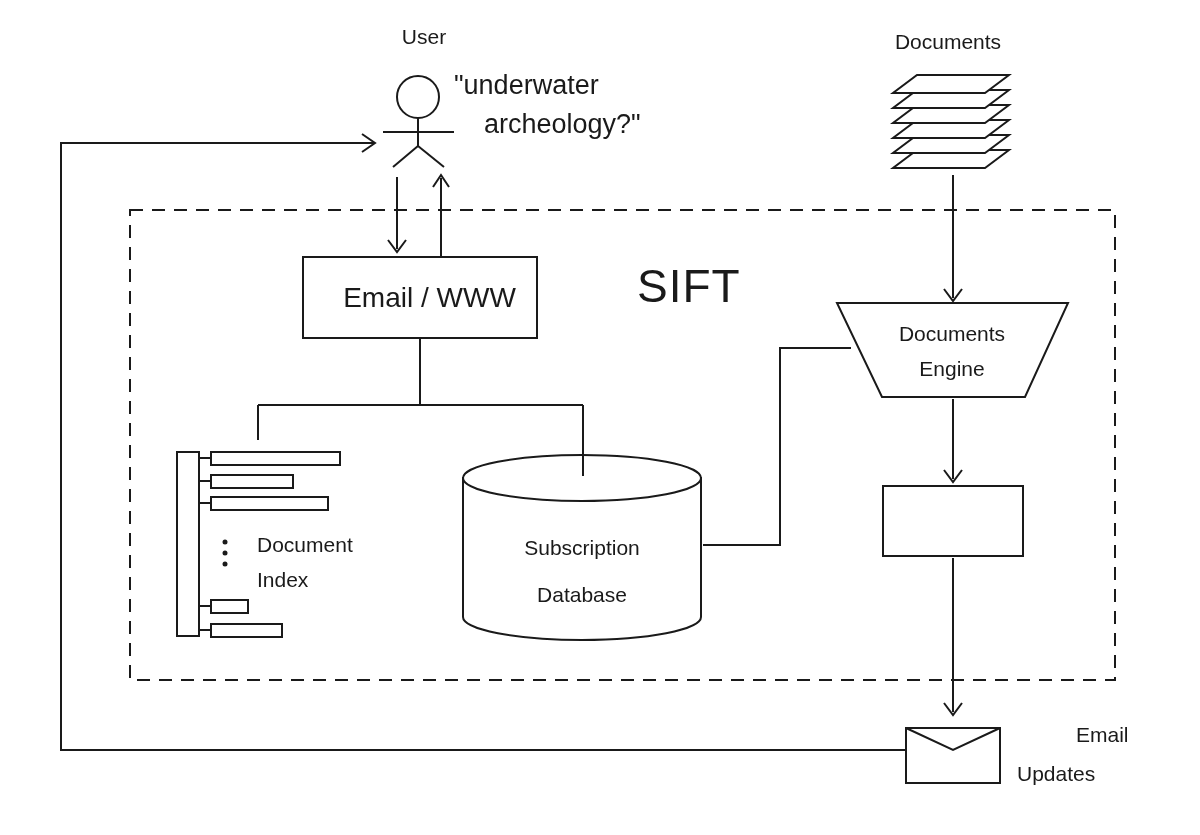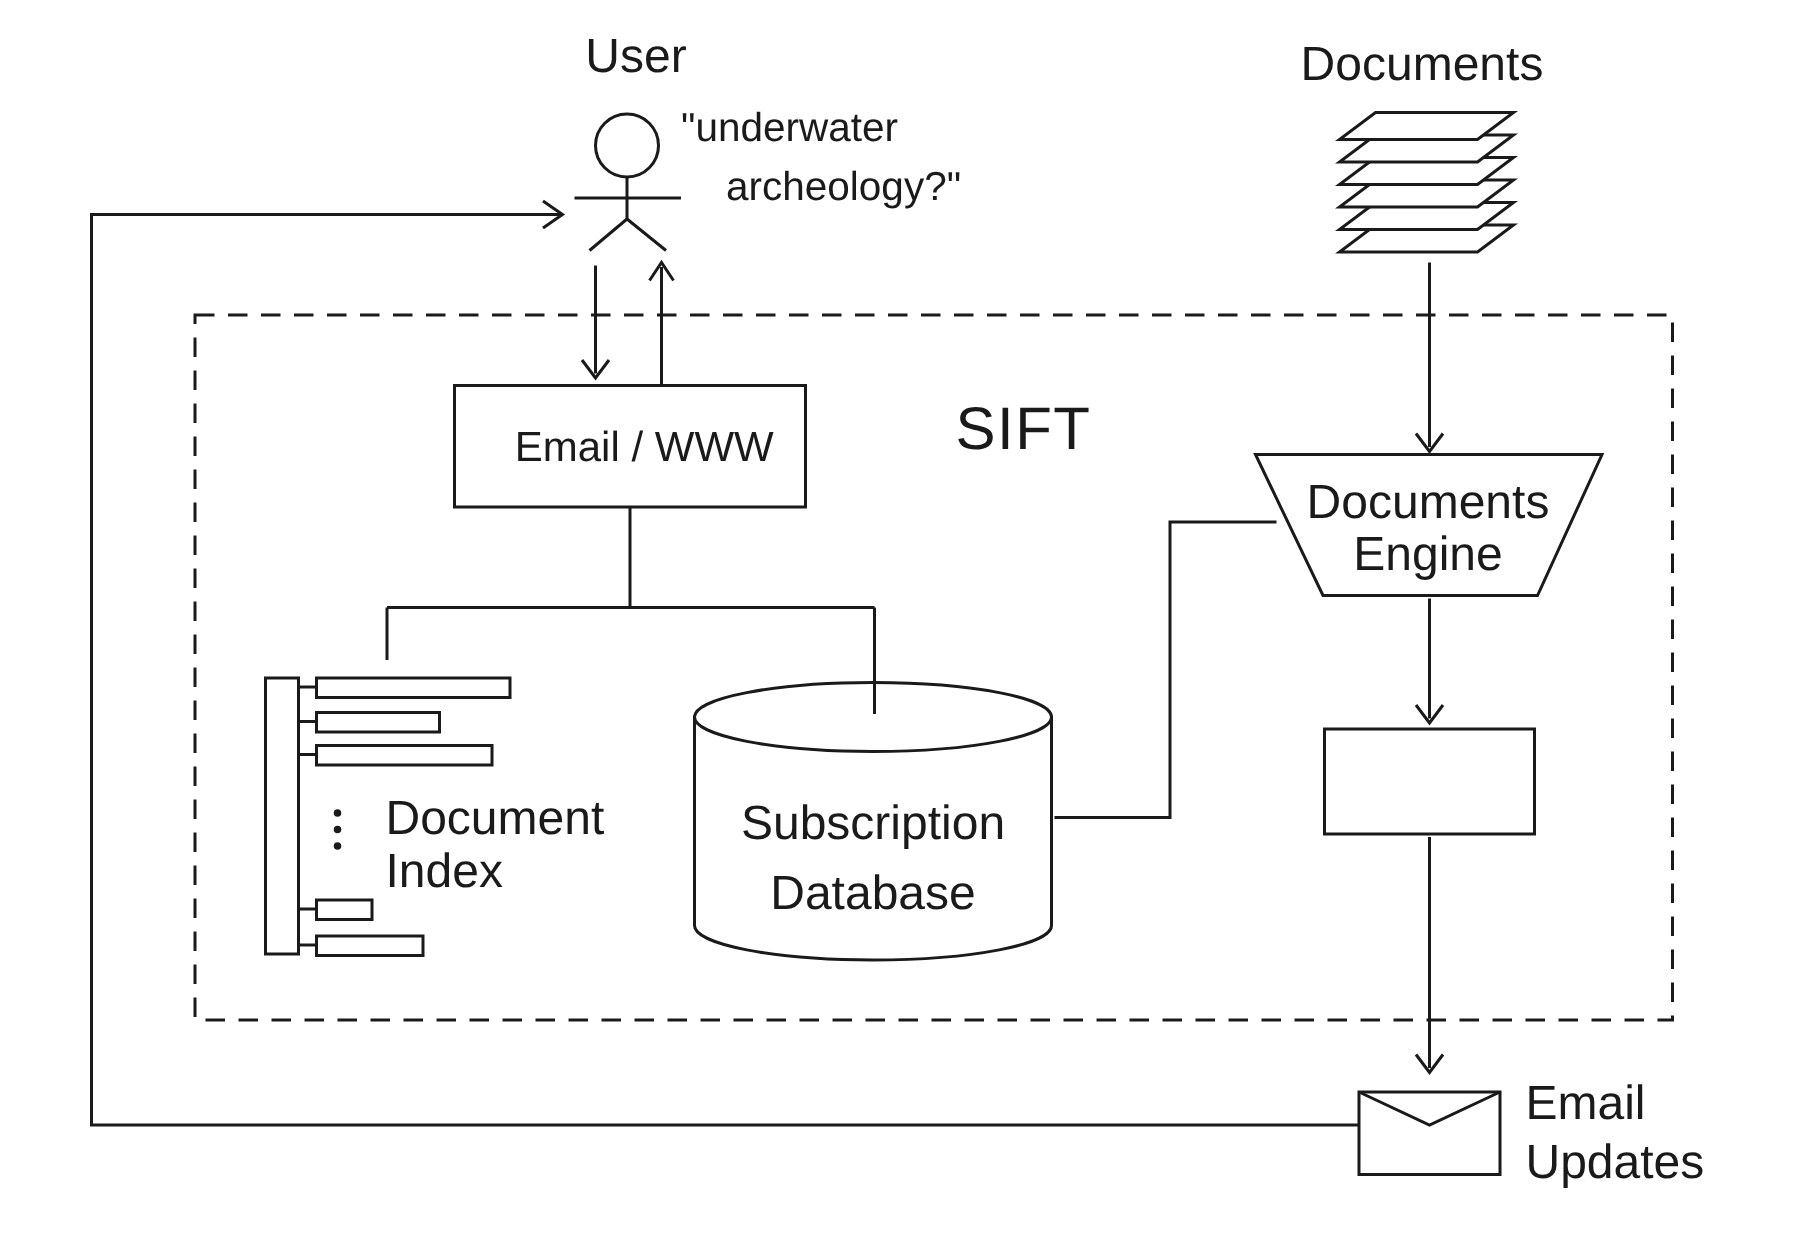--- a/index.html
+++ b/index.html
@@ -17,31 +17,31 @@
     color: #1a1a1a;
   }
   svg.art {
     position: absolute;
     left: 0;
     top: 0;
   }
   .lbl {
     position: absolute;
     white-space: nowrap;
-    font-size: 32px;
+    font-size: 21px;
     line-height: 28px;
     color: #1a1a1a;
   }
   .ctr { transform: translateX(-50%); }
   .quote { font-size: 27px; }
   .sift-title {
     position: absolute;
     left: 637px;
     top: 263px;
-    font-size: 40px;
+    font-size: 46px;
     line-height: 46px;
     letter-spacing: 1px;
     color: #1a1a1a;
   }
   .boxlabel {
     position: absolute;
     display: flex;
     flex-direction: column;
     align-items: center;
     justify-content: center;
@@ -166,16 +166,16 @@
   <div class="lbl" style="left:257px; top:531px;">Document</div>
   <div class="lbl" style="left:257px; top:566px;">Index</div>
 
   <div class="lbl ctr" style="left:582px; top:534px;">Subscription</div>
   <div class="lbl ctr" style="left:582px; top:569px;margin-top:12px;">Database</div>
 
   <div class="lbl ctr" style="left:952px; top:320px;">Documents</div>
   <div class="lbl ctr" style="left:952px; top:355px;">Engine</div>
 
 
-  <div class="lbl" style="left:1017px; top:721px;">Email</div>
+  <div class="lbl" style="left:1076px; top:721px;">Email</div>
   <div class="lbl" style="left:1017px; top:760px;">Updates</div>
 
 </div>
 
 </body></html>

